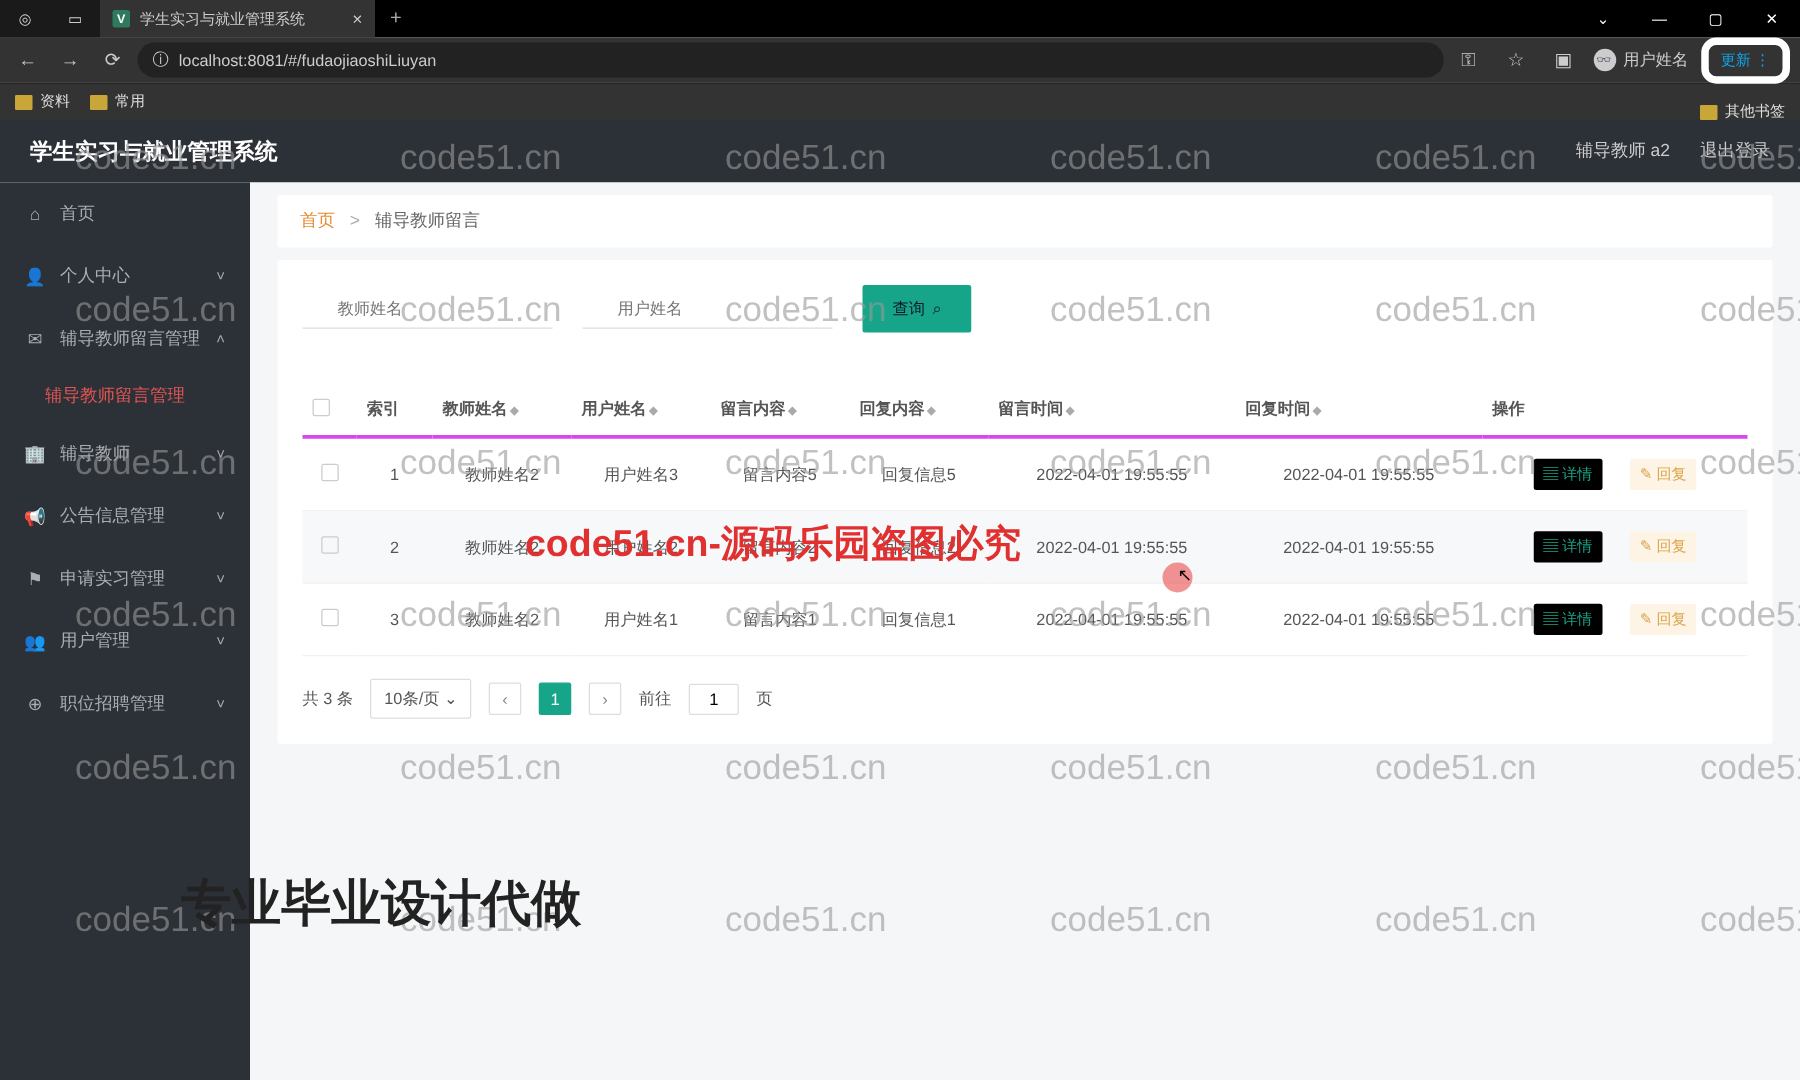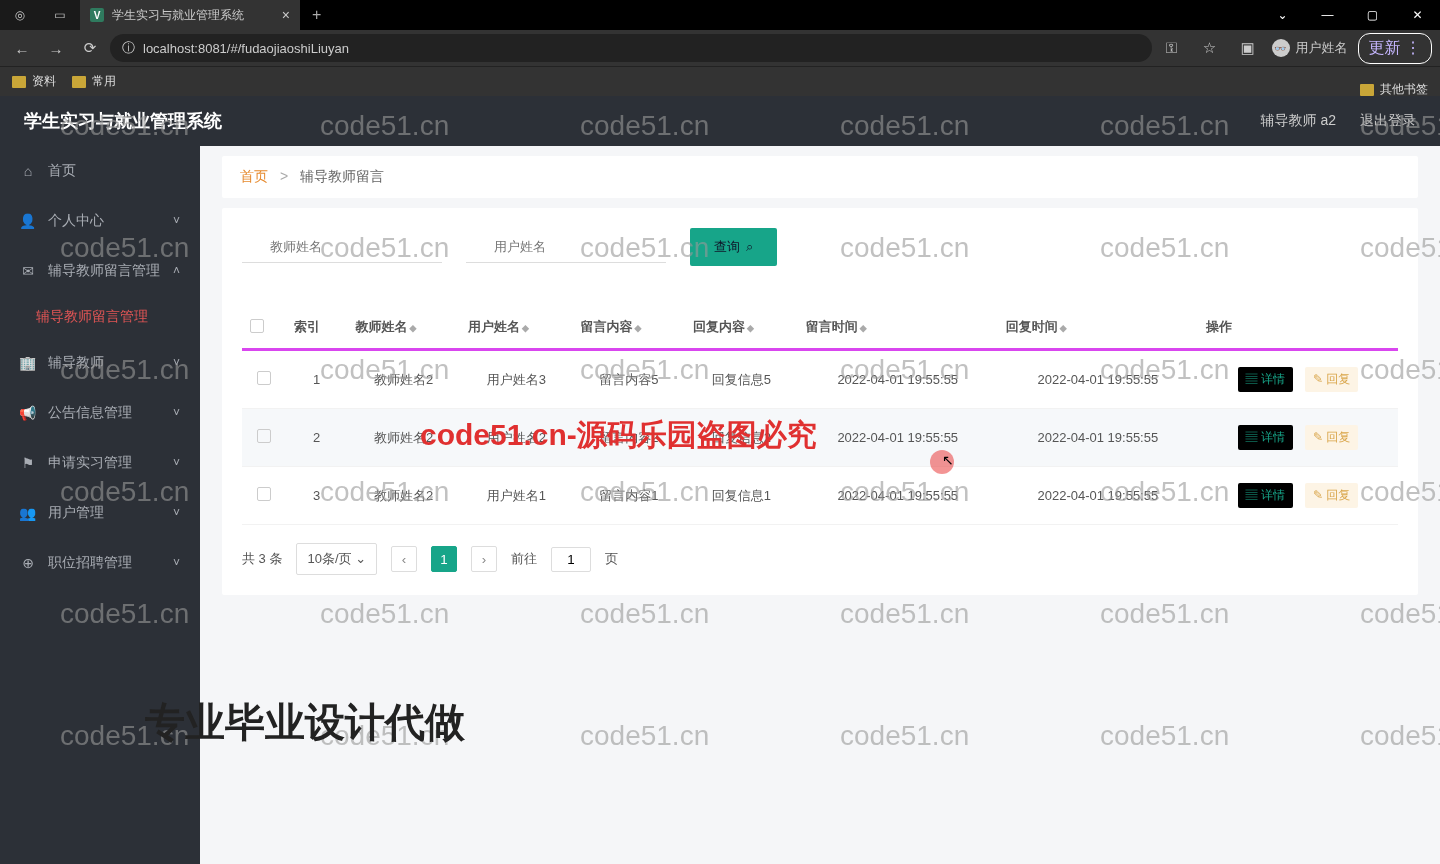--- a/index.html
+++ b/index.html
@@ -16,21 +16,21 @@
 .window-controls { margin-left: auto; display: flex; }
 .win-btn { width: 45px; height: 30px; display: flex; align-items: center; justify-content: center; color: #fff; font-size: 12px; }
 
 .browser-toolbar { height: 36px; background: #333; display: flex; align-items: center; padding: 0 8px; gap: 6px; }
 .nav-btn { width: 28px; height: 28px; display: flex; align-items: center; justify-content: center; color: #ccc; font-size: 15px; }
 .address-bar { flex: 1; background: #222; border-radius: 14px; height: 28px; display: flex; align-items: center; padding: 0 12px; color: #ccc; font-size: 13px; }
 .addr-icon { margin-right: 8px; }
 .right-controls { display: flex; align-items: center; gap: 10px; }
 .incognito { display: flex; align-items: center; gap: 6px; color: #ccc; font-size: 13px; }
 .incognito-icon { width: 18px; height: 18px; background: #ccc; border-radius: 50%; display: flex; align-items: center; justify-content: center; color: #333; font-size: 10px; }
-.update-btn { border: 1px solid #ffffff; color: #c4b5fd; padding: 4px 10px; border-radius: 12px; font-size: 16px; }
+.update-btn { border: 6px solid #ffffff; color: #0ea5e9; padding: 4px 10px; border-radius: 12px; font-size: 12px; }
 
 .bookmarks-bar { height: 30px; background: #333; display: flex; align-items: center; padding: 0 12px; gap: 16px; border-top: 1px solid #222; }
 .bookmark { display: flex; align-items: center; gap: 6px; color: #ddd; font-size: 12px; }
 .folder-icon { width: 14px; height: 12px; background: #c9a638; border-radius: 1px; }
 .bm-right { margin-left: auto; margin-top: 16px; }
 
 
 .app-header { height: 50px; background: #2c3037; display: flex; align-items: center; padding: 0 24px; color: #fff; }
 .app-title { font-size: 18px; font-weight: bold; }
 .header-right { margin-left: auto; display: flex; gap: 24px; font-size: 14px; color: #ccc; }
@@ -56,21 +56,21 @@
 .query-btn { background: #17a589; color: #0f172a; border: none; padding: 10px 24px; font-size: 13px; border-radius: 2px; display: flex; align-items: center; gap: 6px; }
 
 .table { width: 100%; border-collapse: collapse; font-size: 13px; }
 .table th { padding: 12px 8px; text-align: left; color: #555; font-weight: bold; border-bottom: 3px solid #d946ef; }
 .table td { padding: 16px 8px; text-align: center; color: #555; border-bottom: 1px solid #f2f2f2; }
 .table tr.hover-row td { background: #f6f8fa; }
 .sort-caret { font-size: 9px; color: #aaa; margin-left: 2px; }
 .checkbox { width: 14px; height: 14px; border: 1px solid #ccc; border-radius: 2px; display: inline-block; }
 .action-btn { display: inline-flex; align-items: center; gap: 4px; padding: 4px 8px; border-radius: 2px; font-size: 12px; }
 .action-detail { background: #000000; color: #17a589; }
-.action-reply { background: #fdf4e5; color: #d9a54a; margin-left: 12px; }
+.action-reply { background: #fdf4e5; color: #d9a54a; margin-left: 22px; }
 
 .pagination { display: flex; align-items: center; gap: 14px; margin-top: 18px; font-size: 13px; color: #555; }
 .page-size-select { border: 1px solid #ddd; padding: 6px 10px; border-radius: 2px; background: #fff; }
 .page-btn { width: 26px; height: 26px; border: 1px solid #ddd; background: #fff; border-radius: 2px; color: #888; }
 .page-btn.active { background: #17a589; color: #fff; border-color: #17a589; }
 .page-input { width: 40px; border: 1px solid #ddd; padding: 4px; text-align: center; border-radius: 2px; }
 
 
 .watermark { position: absolute; color: #999; font-size: 28px; opacity: 0.6; pointer-events: none; }
 .watermark-red { position: absolute; color: #e03030; font-size: 30px; font-weight: bold; pointer-events: none; left: 420px; top: 415px; z-index: 100; }

